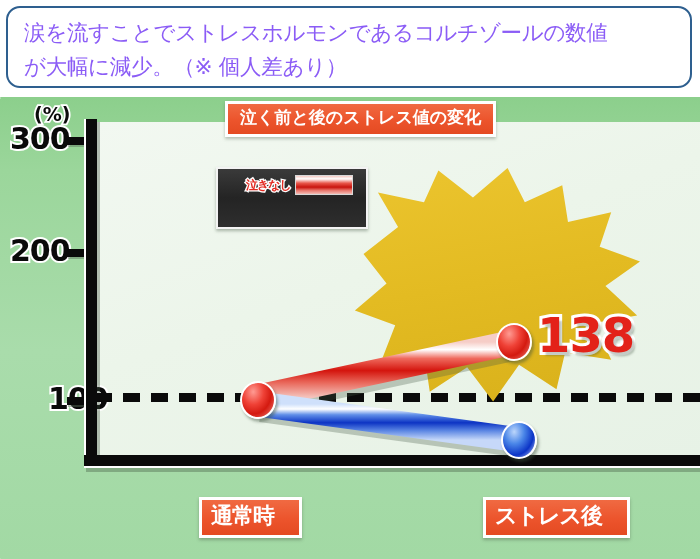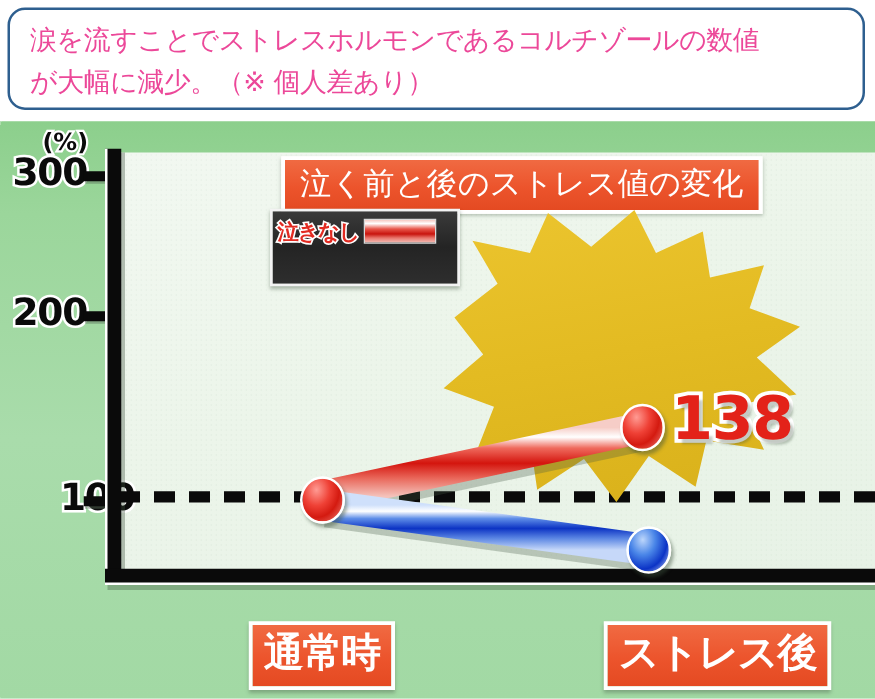--- a/index.html
+++ b/index.html
@@ -12,21 +12,21 @@
   
   .caption-box{
     position:absolute;left:6px;top:6px;width:686px;height:82px;
     box-sizing:border-box;
     background:#ffffff;
     border:2.5px solid #2e5f8f;
     border-radius:14px;
   }
   .caption-text{
     position:absolute;left:16px;top:8px;width:654px;
-    font-size:21.5px;line-height:34px;color:#ec4899;
+    font-size:21.5px;line-height:34px;color:#8b5cf6;
     letter-spacing:-0.3px;
     font-family:"DejaVu Sans","Liberation Sans",sans-serif;
     white-space:pre-line;
   }
 
   
   .chart-panel{
     position:absolute;left:0;top:97px;width:700px;height:462px;
     background:linear-gradient(180deg,#8ccf8c 0%,#9bd69b 16%,#a9dcab 55%,#a2d9a4 100%);
     overflow:hidden;
@@ -86,45 +86,46 @@
   }
 
   
   .baseline{
     position:absolute;left:95px;top:296px;width:605px;height:9px;
     background:repeating-linear-gradient(90deg,#0a0a0a 0 17px,transparent 17px 28px);
   }
 
   
   .title-banner{
-    position:absolute;left:225px;top:28px;
+    position:absolute;left:225px;top:4px;
     padding:2px 12px 5px 12px;
     background:linear-gradient(180deg,#f06a42 0%,#ec542c 55%,#e44a22 100%);
     border:3px solid #ffffff;
     box-shadow:0 2px 3px rgba(70,90,70,.35);
-    color:#ffffff;font-size:25px;font-weight:normal;letter-spacing:0px;
+    color:#ffffff;font-size:17px;font-weight:bold;letter-spacing:0px;
     font-family:"DejaVu Sans","Liberation Sans",sans-serif;
     white-space:nowrap;
   }
 
   
   .legend-box{
     position:absolute;left:216px;top:70px;width:152px;height:62px;
     background:linear-gradient(180deg,#3a3a3a 0%,#242424 50%,#2e2e2e 100%);
     border:2px solid #f3f3f3;
     box-shadow:0 2px 3px rgba(60,80,60,.4);
     box-sizing:border-box;
     padding:3px 4px;
   }
   .legend-row{display:flex;align-items:center;height:26px;gap:4px;}
   .legend-label{
-    font-size:17px;font-weight:bold;letter-spacing:-1px;
+    font-size:12px;font-weight:bold;letter-spacing:-1px;
     font-family:"DejaVu Sans","Liberation Sans",sans-serif;
     -webkit-text-stroke:2.6px #ffffff;paint-order:stroke fill;
     white-space:nowrap;
+    margin-left:24px;
   }
   .legend-label.red{color:#e22b22;}
   .legend-label.blue{color:#1340cf;}
   .legend-swatch{width:56px;height:18px;border:1px solid #d8d8d8;}
   .sw-red{background:linear-gradient(180deg,#f7c9c2 0%,#ffffff 16%,#e8564a 40%,#c8140e 62%,#e8766c 80%,#f3bcb4 100%);}
   .sw-blue{background:linear-gradient(180deg,#cfe0fb 0%,#ffffff 16%,#5b8fe8 40%,#0d34c4 62%,#5f85e2 80%,#c3d6f8 100%);}
 
   
   .burst{
     position:absolute;left:352px;top:66px;width:288px;height:246px;
@@ -173,25 +174,25 @@
     -webkit-text-stroke:6px #ffffff;paint-order:stroke fill;
     text-shadow:3px 4px 2px rgba(60,80,60,.30);
     white-space:nowrap;
   }
   .value-red{color:#e32219;}
   .value-blue{color:#1340cf;}
 
   
   .xcat{
     position:absolute;
-    padding:1px 9px 4px 9px;
+    padding:1px 25px 4px 9px;
     background:linear-gradient(180deg,#f06a42 0%,#ec542c 55%,#e44a22 100%);
     border:3px solid #ffffff;
     box-shadow:0 2px 3px rgba(70,90,70,.4);
-    color:#ffffff;font-size:32px;font-weight:bold;letter-spacing:-1px;
+    color:#ffffff;font-size:22px;font-weight:bold;letter-spacing:-1px;
     font-family:"DejaVu Sans","Liberation Sans",sans-serif;
     white-space:nowrap;
   }
 </style>
 </head>
 <body>
 
 <div id="root">
 
   <div class="caption-box">

